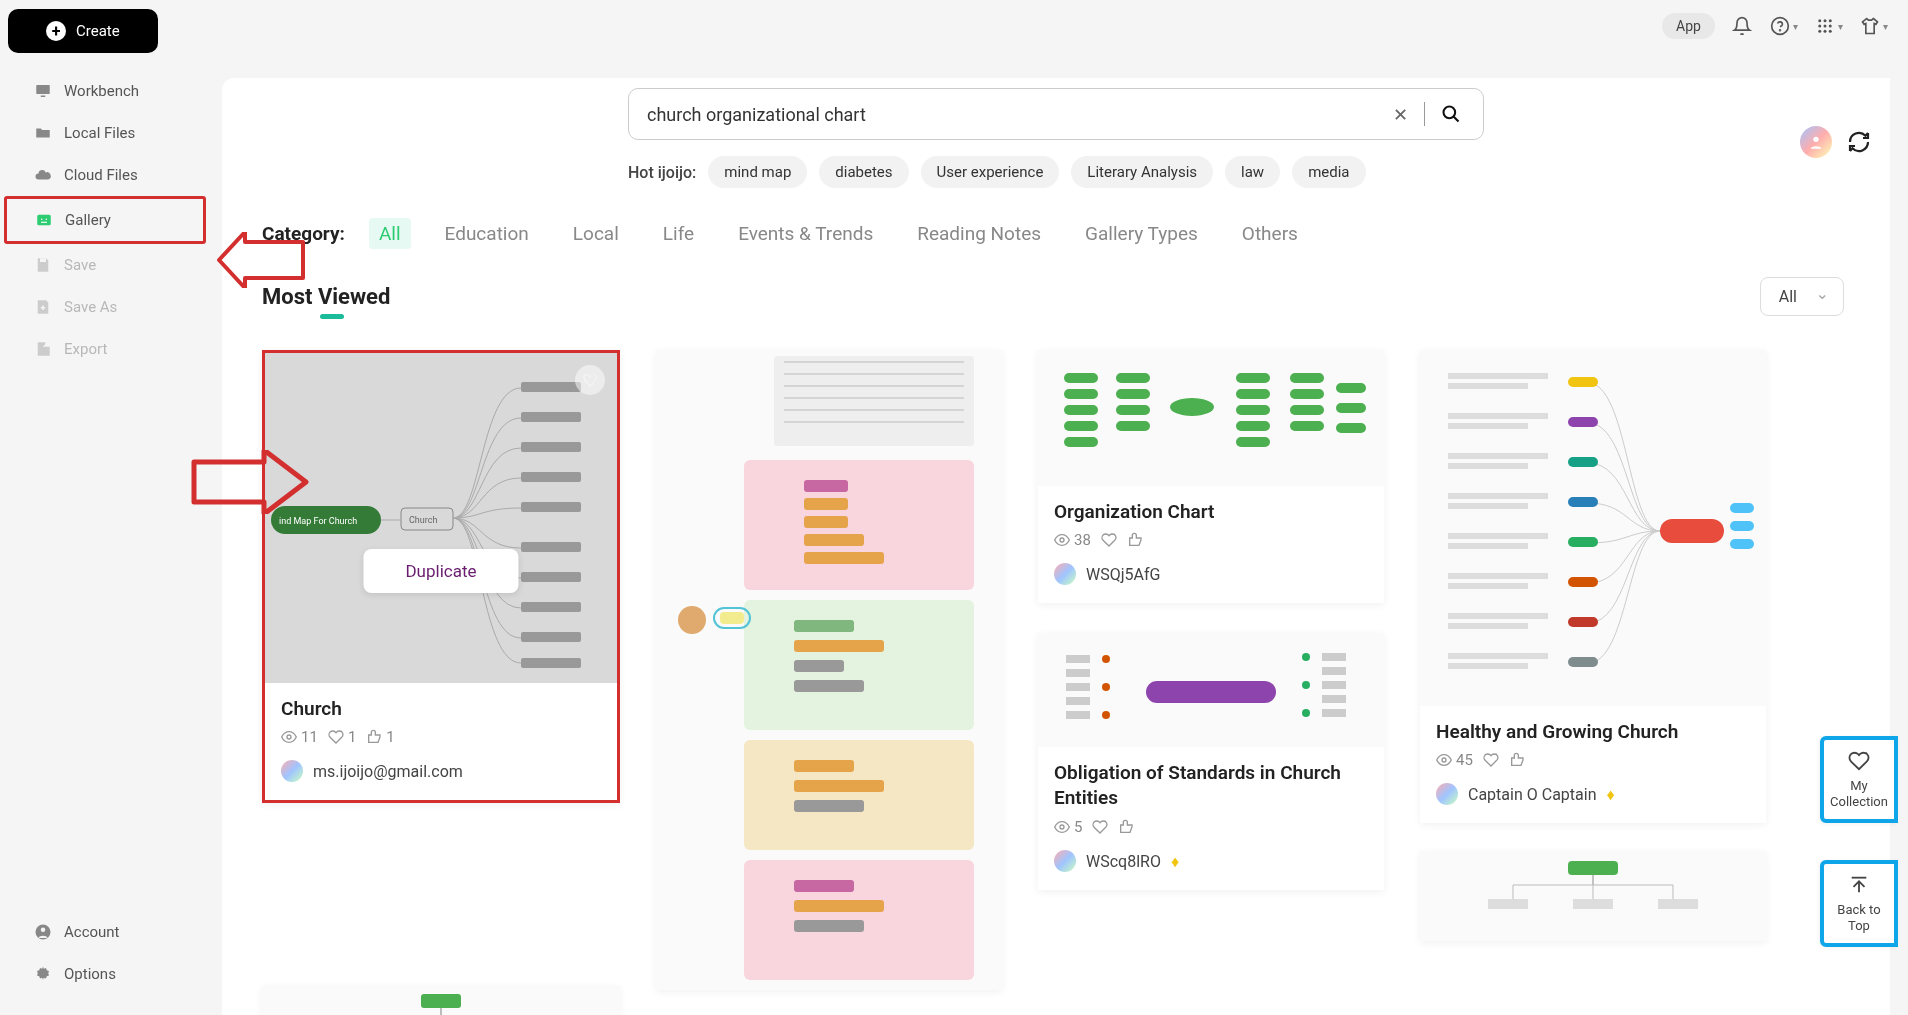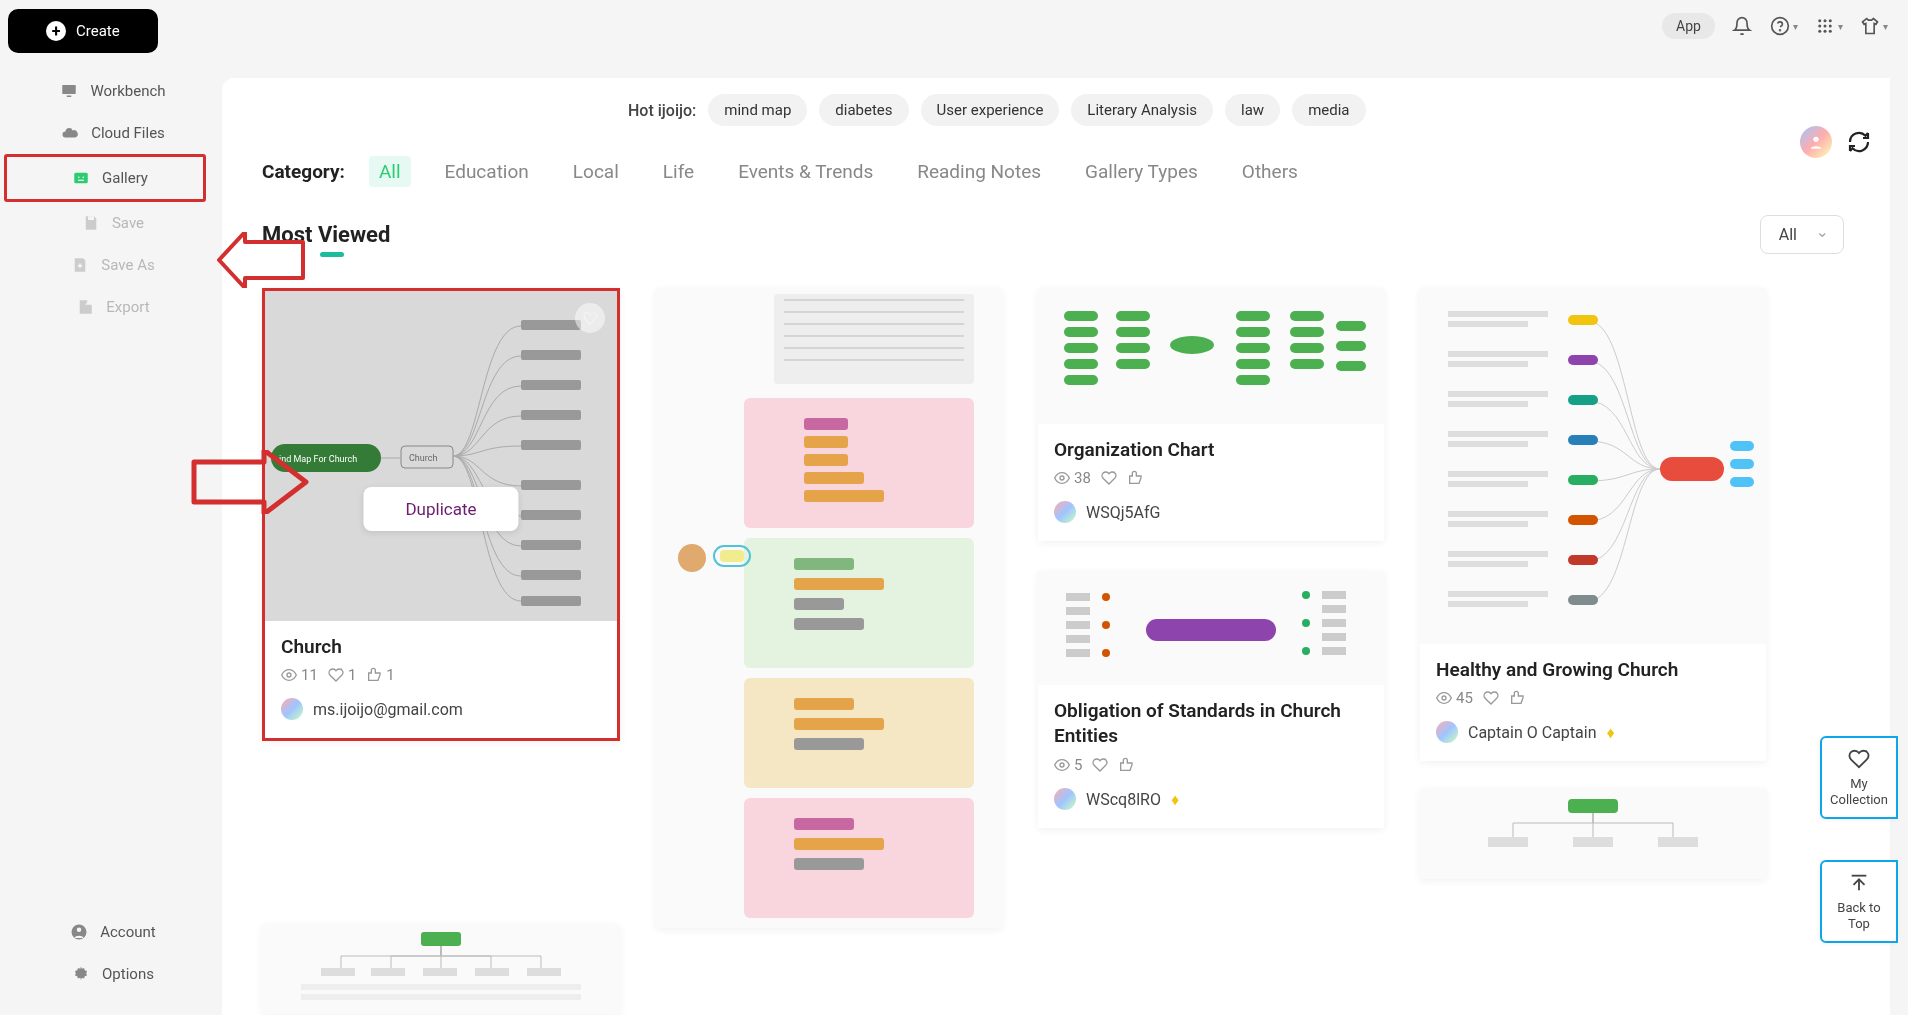--- a/index.html
+++ b/index.html
@@ -11,21 +11,21 @@
 .top-icon { width: 22px; height: 22px; display: flex; align-items: center; justify-content: center; color: #555; font-size: 18px; }
 .top-icon-group { display: flex; align-items: center; gap: 2px; }
 .top-dropdown-caret { font-size: 10px; color: #888; }
 
 
 .create-btn { position: absolute; top: 9px; left: 8px; background: #000; color: #fff; border-radius: 10px; padding: 12px 38px; display: flex; align-items: center; gap: 10px; font-size: 15px; cursor: pointer; }
 .create-btn .plus-circle { width: 20px; height: 20px; background: #fff; border-radius: 50%; color: #000; display: flex; align-items: center; justify-content: center; font-weight: bold; font-size: 16px; }
 
 
 .sidebar { position: absolute; top: 70px; left: 0; width: 210px; bottom: 0; display: flex; flex-direction: column; }
-.sidebar-item { display: flex; align-items: center; gap: 12px; padding: 12px 18px 12px 34px; color: #555; font-size: 15px; cursor: pointer; position: relative; justify-content: center; }
+.sidebar-item { display: flex; align-items: center; gap: 12px; padding: 12px 18px 12px 34px; color: #555; font-size: 15px; cursor: pointer; position: relative; }
 .sidebar-item.disabled { color: #b8b8b8; }
 .sidebar-item .si-icon { width: 18px; height: 18px; display: flex; align-items: center; justify-content: center; }
 .sidebar-item.highlighted { border: 3px solid #d32f2f; border-radius: 3px; margin: 0 4px; padding-left: 28px; }
 .sidebar-bottom { margin-top: auto; padding-bottom: 20px; }
 
 
 .arrow-annotation { position: absolute; z-index: 100; }
 .arrow-svg { display: block; }
 
 
@@ -71,21 +71,21 @@
 .duplicate-btn { position: absolute; left: 50%; top: 66%; transform: translate(-50%, -50%); background: #fff; padding: 12px 42px; border-radius: 8px; font-size: 17px; color: #701a75; box-shadow: 0 2px 6px rgba(0,0,0,0.1); cursor: pointer; }
 .card-body { padding: 14px 16px 18px; }
 .card-title { font-size: 19px; font-weight: 600; color: #222; margin-bottom: 8px; }
 .card-stats { display: flex; align-items: center; gap: 10px; color: #888; font-size: 15px; margin-bottom: 14px; }
 .stat { display: flex; align-items: center; gap: 4px; }
 .card-author { display: flex; align-items: center; gap: 10px; font-size: 16px; color: #444; }
 .author-avatar { width: 22px; height: 22px; border-radius: 50%; background: linear-gradient(135deg, #ffadad, #a0c4ff, #caffbf); }
 .diamond-badge { color: #f1c40f; font-size: 16px; }
 
 
-.float-widget { position: absolute; right: 10px; background: #fff; border: 2px solid #0ea5e9; border-radius: 6px 0 0 6px; width: 78px; display: flex; flex-direction: column; align-items: center; justify-content: center; padding: 10px 4px; box-shadow: -1px 1px 4px rgba(0,0,0,0.05); }
+.float-widget { position: absolute; right: 10px; background: #fff; border: 4px solid #0ea5e9; border-radius: 6px 0 0 6px; width: 78px; display: flex; flex-direction: column; align-items: center; justify-content: center; padding: 10px 4px; box-shadow: -1px 1px 4px rgba(0,0,0,0.05); }
 .float-widget .fw-icon { font-size: 22px; color: #444; margin-bottom: 6px; }
 .float-widget .fw-text { font-size: 13px; color: #444; text-align: center; line-height: 1.2; }
 .float-collection { top: 736px; }
 .float-backtop { top: 860px; }
 
 
 svg { display: block; }
 </style>
 </head>
 <body>
@@ -141,20 +141,28 @@
 
 <div class="sidebar">
   <div class="sidebar-item">
     <span class="si-icon">
         <svg width="18" height="18" viewBox="0 0 24 24" fill="#888">
           <rect x="3" y="4" width="18" height="12" rx="1"></rect>
           <rect x="9" y="18" width="6" height="2"></rect>
         </svg>
       </span>
     <span>Workbench</span>
+  </div>
+  <div class="sidebar-item">
+    <span class="si-icon">
+        <svg width="18" height="18" viewBox="0 0 24 24" fill="#888">
+          <path d="M3 6h6l2 2h10v10H3z"></path>
+        </svg>
+      </span>
+    <span>Local Files</span>
   </div>
   <div class="sidebar-item">
     <span class="si-icon">
         <svg width="18" height="18" viewBox="0 0 24 24" fill="#888">
           <path d="M19 18H6a4 4 0 010-8 5 5 0 019.6-1.5A4 4 0 0119 18z"></path>
         </svg>
       </span>
     <span>Cloud Files</span>
   </div>
   <div class="sidebar-item highlighted">
@@ -226,20 +234,31 @@
 </div>
 
 <div class="arrow-annotation" style="top:450px; left:190px;">
   <svg class="arrow-svg" width="120" height="64" viewBox="0 0 120 64">
       <path d="M4 12 L4 52 L74 52 L74 64 L116 32 L74 0 L74 12 Z" fill="none" stroke="#d32f2f" stroke-width="5" stroke-linejoin="round"></path>
     </svg>
 </div>
 
 <div class="main">
 
+  <div class="search-wrap">
+    <input class="search-input" type="text" value="church organizational chart" style="">
+    <span class="search-clear">✕</span>
+    <span class="search-divider"></span>
+    <span class="search-go">
+      <svg width="20" height="20" viewBox="0 0 24 24" fill="none" stroke="#111" stroke-width="2.5">
+          <circle cx="10" cy="10" r="7"></circle>
+          <path d="M21 21l-6-6"></path>
+        </svg>
+    </span>
+  </div>
 
   <div class="hotwords">
     <span class="hotwords-label">Hot ijoijo:</span>
     <span class="hotword-pill">mind map</span>
     <span class="hotword-pill">diabetes</span>
     <span class="hotword-pill">User experience</span>
     <span class="hotword-pill">Literary Analysis</span>
     <span class="hotword-pill">law</span>
     <span class="hotword-pill">media</span>
   </div>

